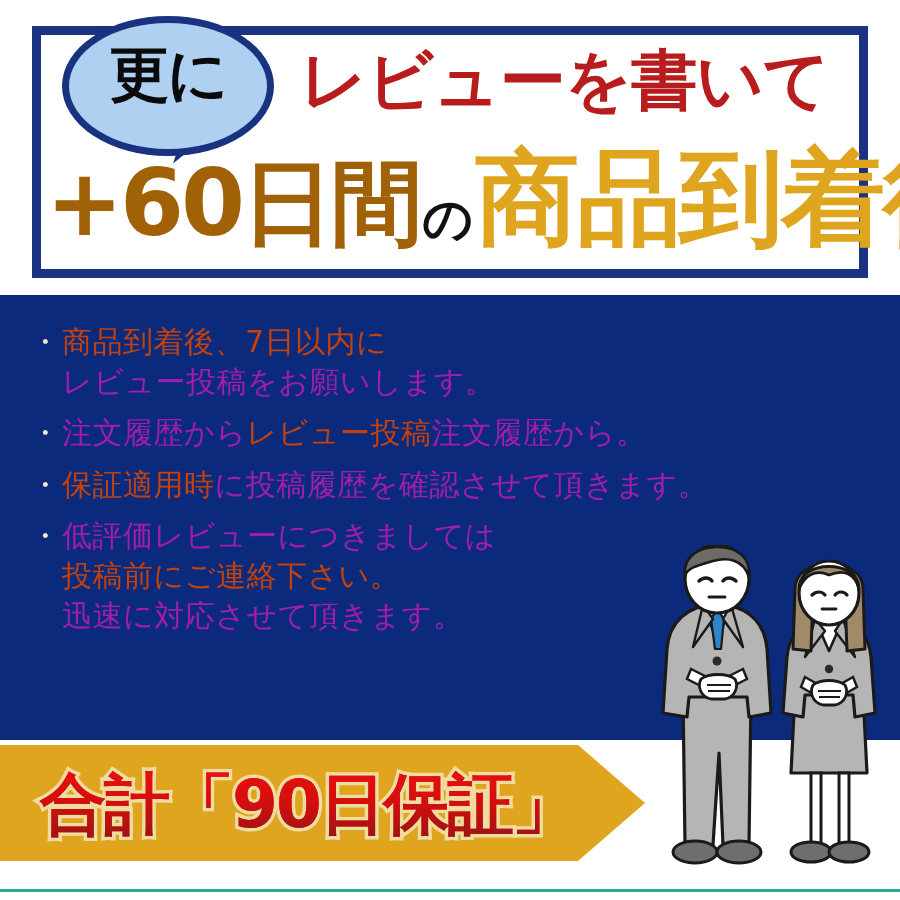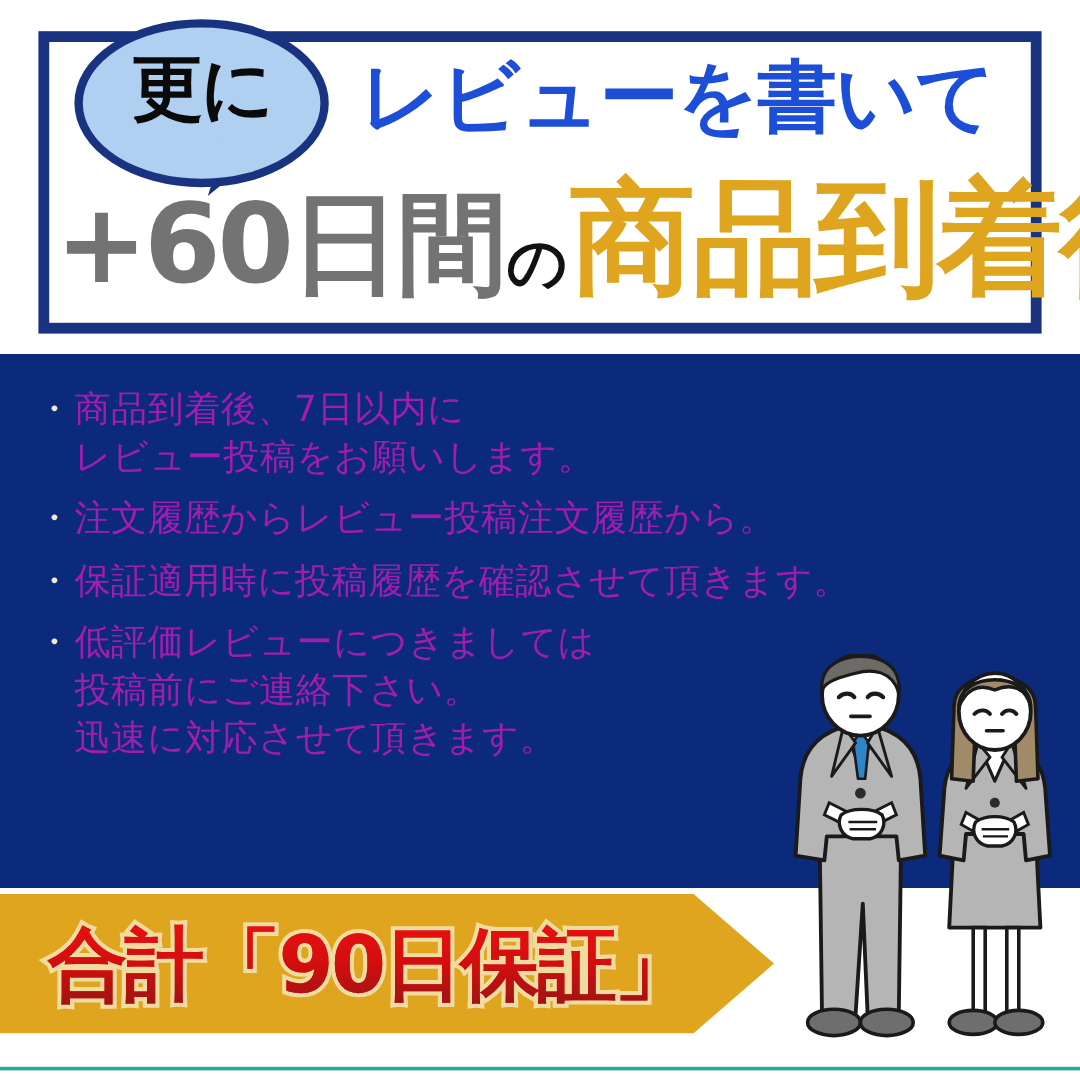--- a/index.html
+++ b/index.html
@@ -25,38 +25,38 @@
     z-index:2;
   }
 
   #headline-review {
     position:absolute;
     left:300px; top:36px;
     width:580px;
     font-size:66px;
     font-weight:700;
     letter-spacing:-1px;
-    color:#1d4ed8;
+    color:#b91c1c;
     white-space:nowrap;
     z-index:6;
     font-family:"DejaVu Sans", sans-serif;
   }
 
   #headline-row2 {
     position:absolute;
     left:46px; top:140px;
     width:860px;
     height:110px;
     display:flex;
     align-items:flex-end;
     white-space:nowrap;
     z-index:6;
   }
   .hl-gold {
-    color:#737373;
+    color:#a16207;
     font-weight:700;
     font-size:92px;
     letter-spacing:-3px;
     line-height:1;
   }
   .hl-no {
     color:#111111;
     font-weight:700;
     font-size:50px;
     line-height:1;
@@ -143,21 +143,21 @@
     padding-right:2px;
     flex:0 0 auto;
   }
   .bullet-lines { flex:1 1 auto; }
   .bline {
     font-size:30px;
     line-height:1.32;
     white-space:nowrap;
     letter-spacing:0.5px;
   }
-  .t-cream { color:#a21caf; }
+  .t-cream { color:#c2410c; }
   .t-white { color:#a21caf; }
 
   
   #people {
     position:absolute;
     left:655px; top:545px;
     width:245px; height:345px;
     z-index:5;
   }
 

